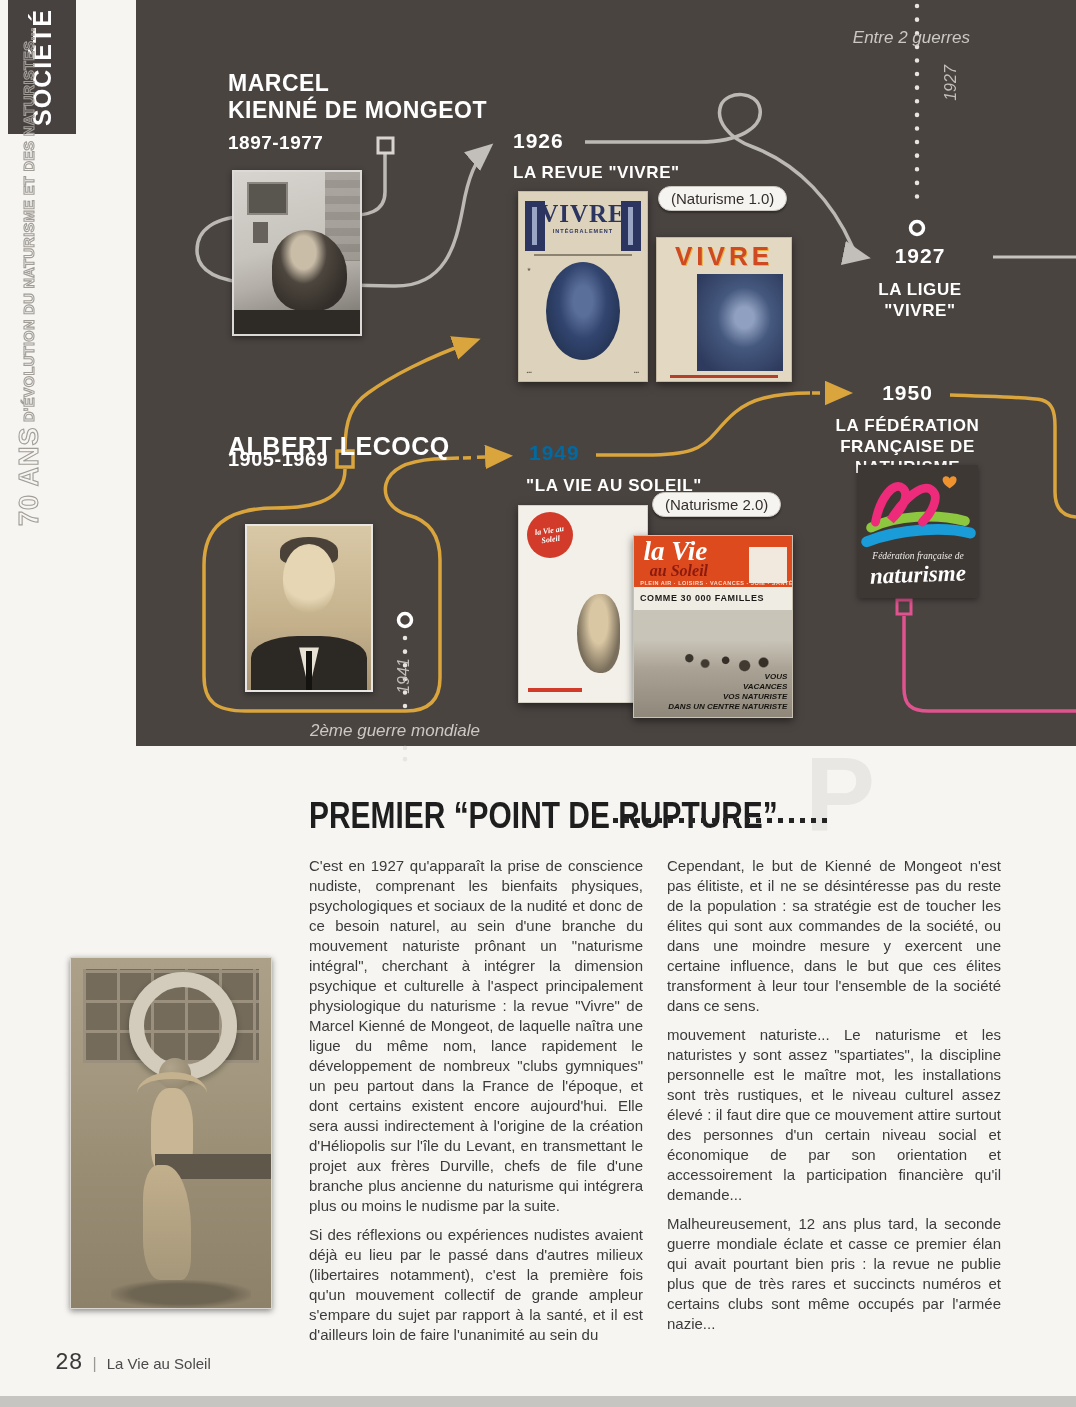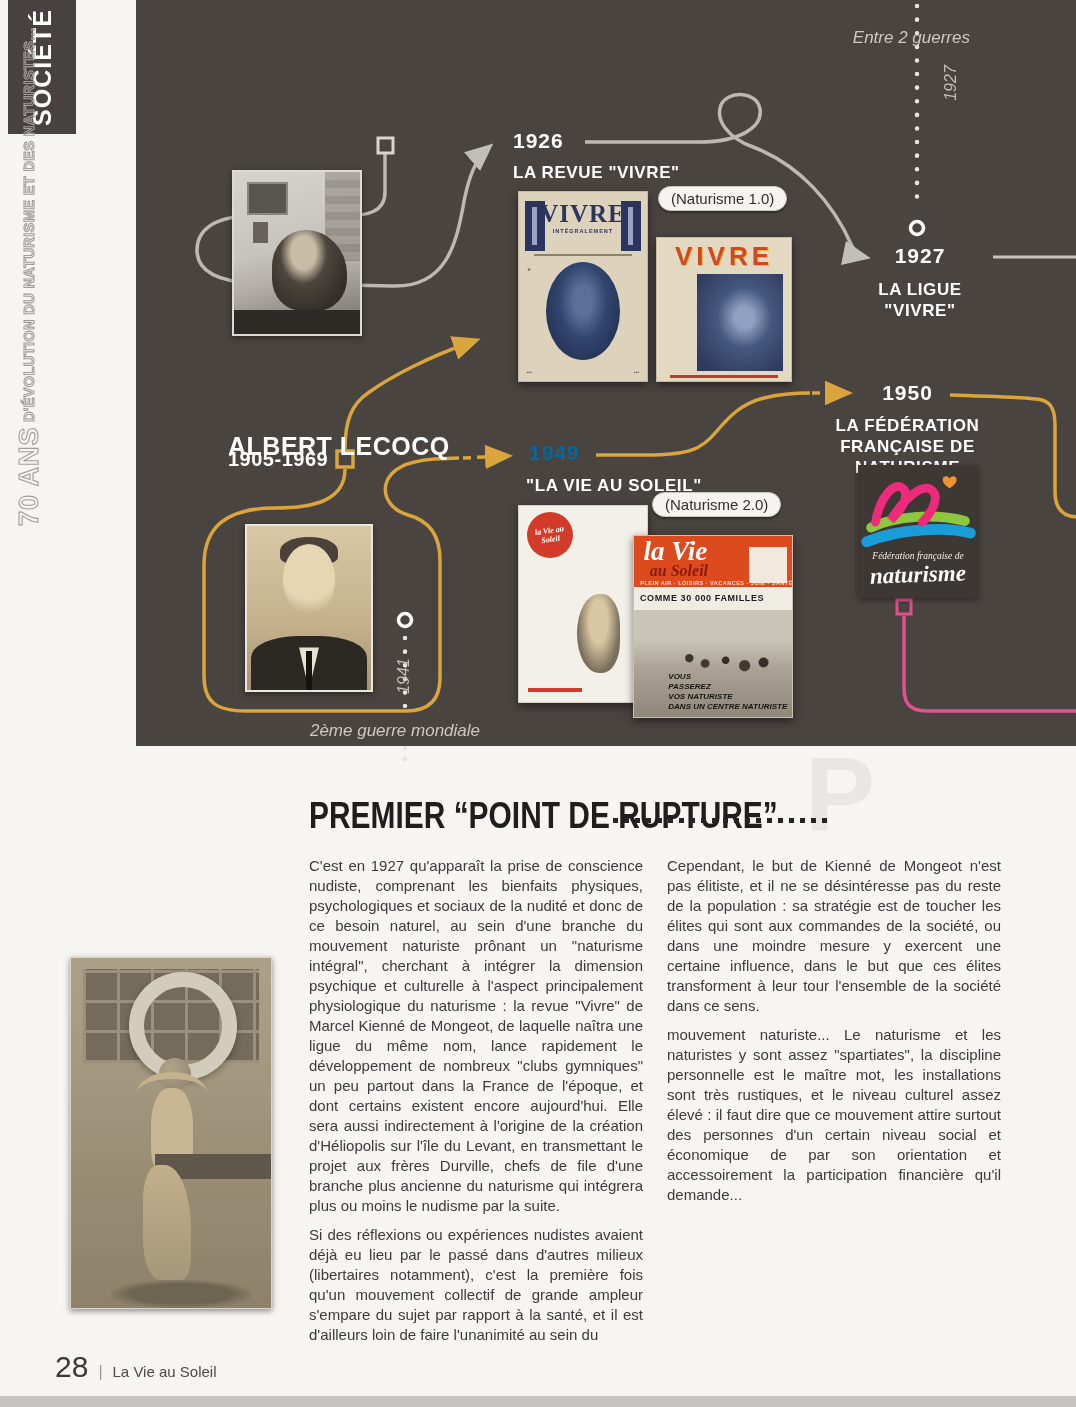--- a/index.html
+++ b/index.html
@@ -86,35 +86,35 @@
   .lvs2 .tag{left:4%;top:44px;color:#f7d9c8;font-size:5.5px;font-weight:bold;letter-spacing:0.5px;white-space:nowrap;}
   .lvs2 .box{right:3%;top:6%;width:24%;height:20%;background:#f1e9dd;}
   .lvs2 .kick{left:0;top:28%;width:100%;height:13%;background:#efece4;color:#1c1a18;font-weight:800;font-size:9px;letter-spacing:0.6px;display:flex;align-items:center;padding-left:6px;box-sizing:border-box;}
   .lvs2 .pic{left:0;top:41%;width:100%;height:59%;background:
      radial-gradient(circle at 35% 45%,#3a352d 0 3%,transparent 4%),
      radial-gradient(circle at 45% 50%,#403a31 0 3.5%,transparent 5%),
      radial-gradient(circle at 58% 47%,#362f27 0 3%,transparent 4%),
      radial-gradient(circle at 70% 52%,#403a31 0 4%,transparent 5%),
      radial-gradient(circle at 82% 49%,#362f27 0 3%,transparent 4%),
      linear-gradient(180deg,#c9c4b8 0 28%,#aaa295 55%,#8f887a 100%);}
-  .lvs2 .cap{right:3%;bottom:3%;text-align:left;color:#15130f;font-weight:800;font-size:8px;line-height:10px;font-style:italic;}
+  .lvs2 .cap{right:3%;bottom:3%;text-align:right;color:#15130f;font-weight:800;font-size:8px;line-height:10px;font-style:italic;}
 
   .ffn{background:#3e3835;box-shadow:0 2px 6px rgba(0,0,0,.4);}
   .ffn .small{position:absolute;left:0;top:86px;width:100%;text-align:center;color:#f0ede8;font-family:"Liberation Serif",serif;font-style:italic;font-size:9.5px;}
   .ffn .big{position:absolute;left:0;top:97px;width:100%;text-align:center;color:#fff;font-family:"Liberation Serif",serif;font-style:italic;font-weight:bold;font-size:23px;transform:rotate(-2deg);}
 
   
   .headline{font-weight:800;font-size:34px;color:#1e1e1e;letter-spacing:0;transform:scale(0.88,1.06);transform-origin:left top;white-space:nowrap;font-family:"Liberation Sans",sans-serif;}
   .hdots{height:5px;background:repeating-linear-gradient(90deg,#242424 0 5px,transparent 5px 11px);}
   .bodycol{font-size:15px;line-height:20px;color:#3b3b3b;text-align:justify;hyphens:auto;-webkit-hyphens:auto;}
   .bodycol p{margin:0 0 9px 0;}
   .watermark{font-size:105px;font-weight:bold;color:rgba(110,105,100,0.10);font-family:"Liberation Sans",sans-serif;}
 
   .footer{display:flex;align-items:baseline;gap:10px;color:#3a3a3a;}
-  .footer .num{font-size:30px;}
+  .footer .num{font-size:23px;font-family:Liberation Mono, monospace;}
   .footer .sep{color:#9b9894;font-size:16px;}
   .footer .mag{font-size:15px;color:#4a4a4a;}
   .bstrip{background:#c7c5c1;}
 </style>
 </head>
 <body>
 
 <div class="page">
 
   <div class="abs societe-box">
@@ -160,20 +160,25 @@
     <rect x="337" y="451" width="16" height="16" fill="none" stroke="#d9a53c" stroke-width="3.5"></rect>
 
     <circle cx="405" cy="620" r="6.5" fill="#4a4441" stroke="#fff" stroke-width="3.5"></circle>
     <path d="M405,638 L405,714" stroke="#e8e5e1" stroke-width="4.5" stroke-linecap="round" stroke-dasharray="0.1 13.5" fill="none"></path>
     <path d="M405,748 L405,760" stroke="#e8e5e1" stroke-width="4.5" stroke-linecap="round" stroke-dasharray="0.1 11" fill="none"></path>
 
     <rect x="897" y="600" width="14" height="14" fill="none" stroke="#e0538f" stroke-width="3"></rect>
     <path d="M904,616 L904,688 C904,705 911,711 929,711 L1076,711" fill="none" stroke="#e0538f" stroke-width="3.5"></path>
   </svg>
 
+  <div class="abs tlw tl-name" style="left:228px;top:70px;">
+    <div>MARCEL</div>
+    <div>KIENNÉ DE MONGEOT</div>
+    <div class="tl-years">1897-1977</div>
+  </div>
   <div class="abs photo ph-marcel" style="left:232px;top:170px;width:126px;height:162px;">
     <div class="f1"></div>
       <div class="f2"></div>
       <div class="shelf"></div>
       <div class="fig"></div>
       <div class="desk"></div>
   </div>
 
   <div class="abs tlw tl-year" style="left:513px;top:129px;">1926</div>
   <div class="abs tlw tl-label" style="left:513px;top:162px;">LA REVUE "VIVRE"</div>
@@ -254,21 +259,21 @@
   <div class="abs cover lvs2" style="left:633px;top:535px;width:158px;height:181px;">
     <div class="hdr"></div>
     <div class="t1">la Vie</div>
     <div class="t2">au Soleil</div>
     <div class="tag">PLEIN AIR · LOISIRS · VACANCES · JOIE · SANTÉ</div>
     <div class="box"></div>
     <div class="kick">COMME 30 000 FAMILLES</div>
     <div class="pic"></div>
     <div class="cap">
       <div>VOUS</div>
-      <div>PASSEREZ</div>
+      <div>VACANCES</div>
       <div>VOS NATURISTE</div>
       <div>DANS UN CENTRE NATURISTE</div>
     </div>
   </div>
 
   <div class="abs center" style="left:785px;top:381px;width:245px;">
     <div class="tlw tl-year">1950</div>
     <div class="tlw tl-label" style="margin-top:10px;">LA FÉDÉRATION</div>
     <div class="tlw tl-label">FRANÇAISE DE NATURISME</div>
   </div>
@@ -292,20 +297,21 @@
   <div class="abs headline" style="left:309px;top:795px;">PREMIER “POINT DE RUPTURE”</div>
   <div class="abs hdots" style="left:613px;top:818px;width:220px;"></div>
 
   <div class="abs bodycol" style="left:309px;top:856px;width:334px;">
     <p>C'est en 1927 qu'apparaît la prise de conscience nudiste, comprenant les bienfaits physiques, psychologiques et sociaux de la nudité et donc de ce besoin naturel, au sein d'une branche du mouvement naturiste prônant un "naturisme intégral", cherchant à intégrer la dimension psychique et culturelle à l'aspect principalement physiologique du naturisme : la revue "Vivre" de Marcel Kienné de Mongeot, de laquelle naîtra une ligue du même nom, lance rapidement le développement de nombreux "clubs gymniques" un peu partout dans la France de l'époque, et dont certains existent encore aujourd'hui. Elle sera aussi indirectement à l'origine de la création d'Héliopolis sur l'île du Levant, en transmettant le projet aux frères Durville, chefs de file d'une branche plus ancienne du naturisme qui intégrera plus ou moins le nudisme par la suite.</p>
     <p>Si des réflexions ou expériences nudistes avaient déjà eu lieu par le passé dans d'autres milieux (libertaires notamment), c'est la première fois qu'un mouvement collectif de grande ampleur s'empare du sujet par rapport à la santé, et il est d'ailleurs loin de faire l'unanimité au sein du</p>
   </div>
   <div class="abs bodycol" style="left:667px;top:856px;width:334px;">
     <p>Cependant, le but de Kienné de Mongeot n'est pas élitiste, et il ne se désintéresse pas du reste de la population : sa stratégie est de toucher les élites qui sont aux commandes de la société, ou dans une moindre mesure y exercent une certaine influence, dans le but que ces élites transforment à leur tour l'ensemble de la société dans ce sens.</p>
     <p>mouvement naturiste... Le naturisme et les naturistes y sont assez "spartiates", la discipline personnelle est le maître mot, les installations sont très rustiques, et le niveau culturel assez élevé : il faut dire que ce mouvement attire surtout des personnes d'un certain niveau social et économique de par son orientation et accessoirement la participation financière qu'il demande...</p>
+    <p>Malheureusement, 12 ans plus tard, la seconde guerre mondiale éclate et casse ce premier élan qui avait pourtant bien pris : la revue ne publie plus que de très rares et succincts numéros et certains clubs sont même occupés par l'armée nazie...</p>
   </div>
 
   <div class="abs photo ph-woman" style="left:70px;top:957px;width:200px;height:350px;">
     <div class="window"></div>
       <div class="ring"></div>
       <div class="ball"></div>
       <div class="arms"></div>
       <div class="torso"></div>
       <div class="bench"></div>
       <div class="legs"></div>

